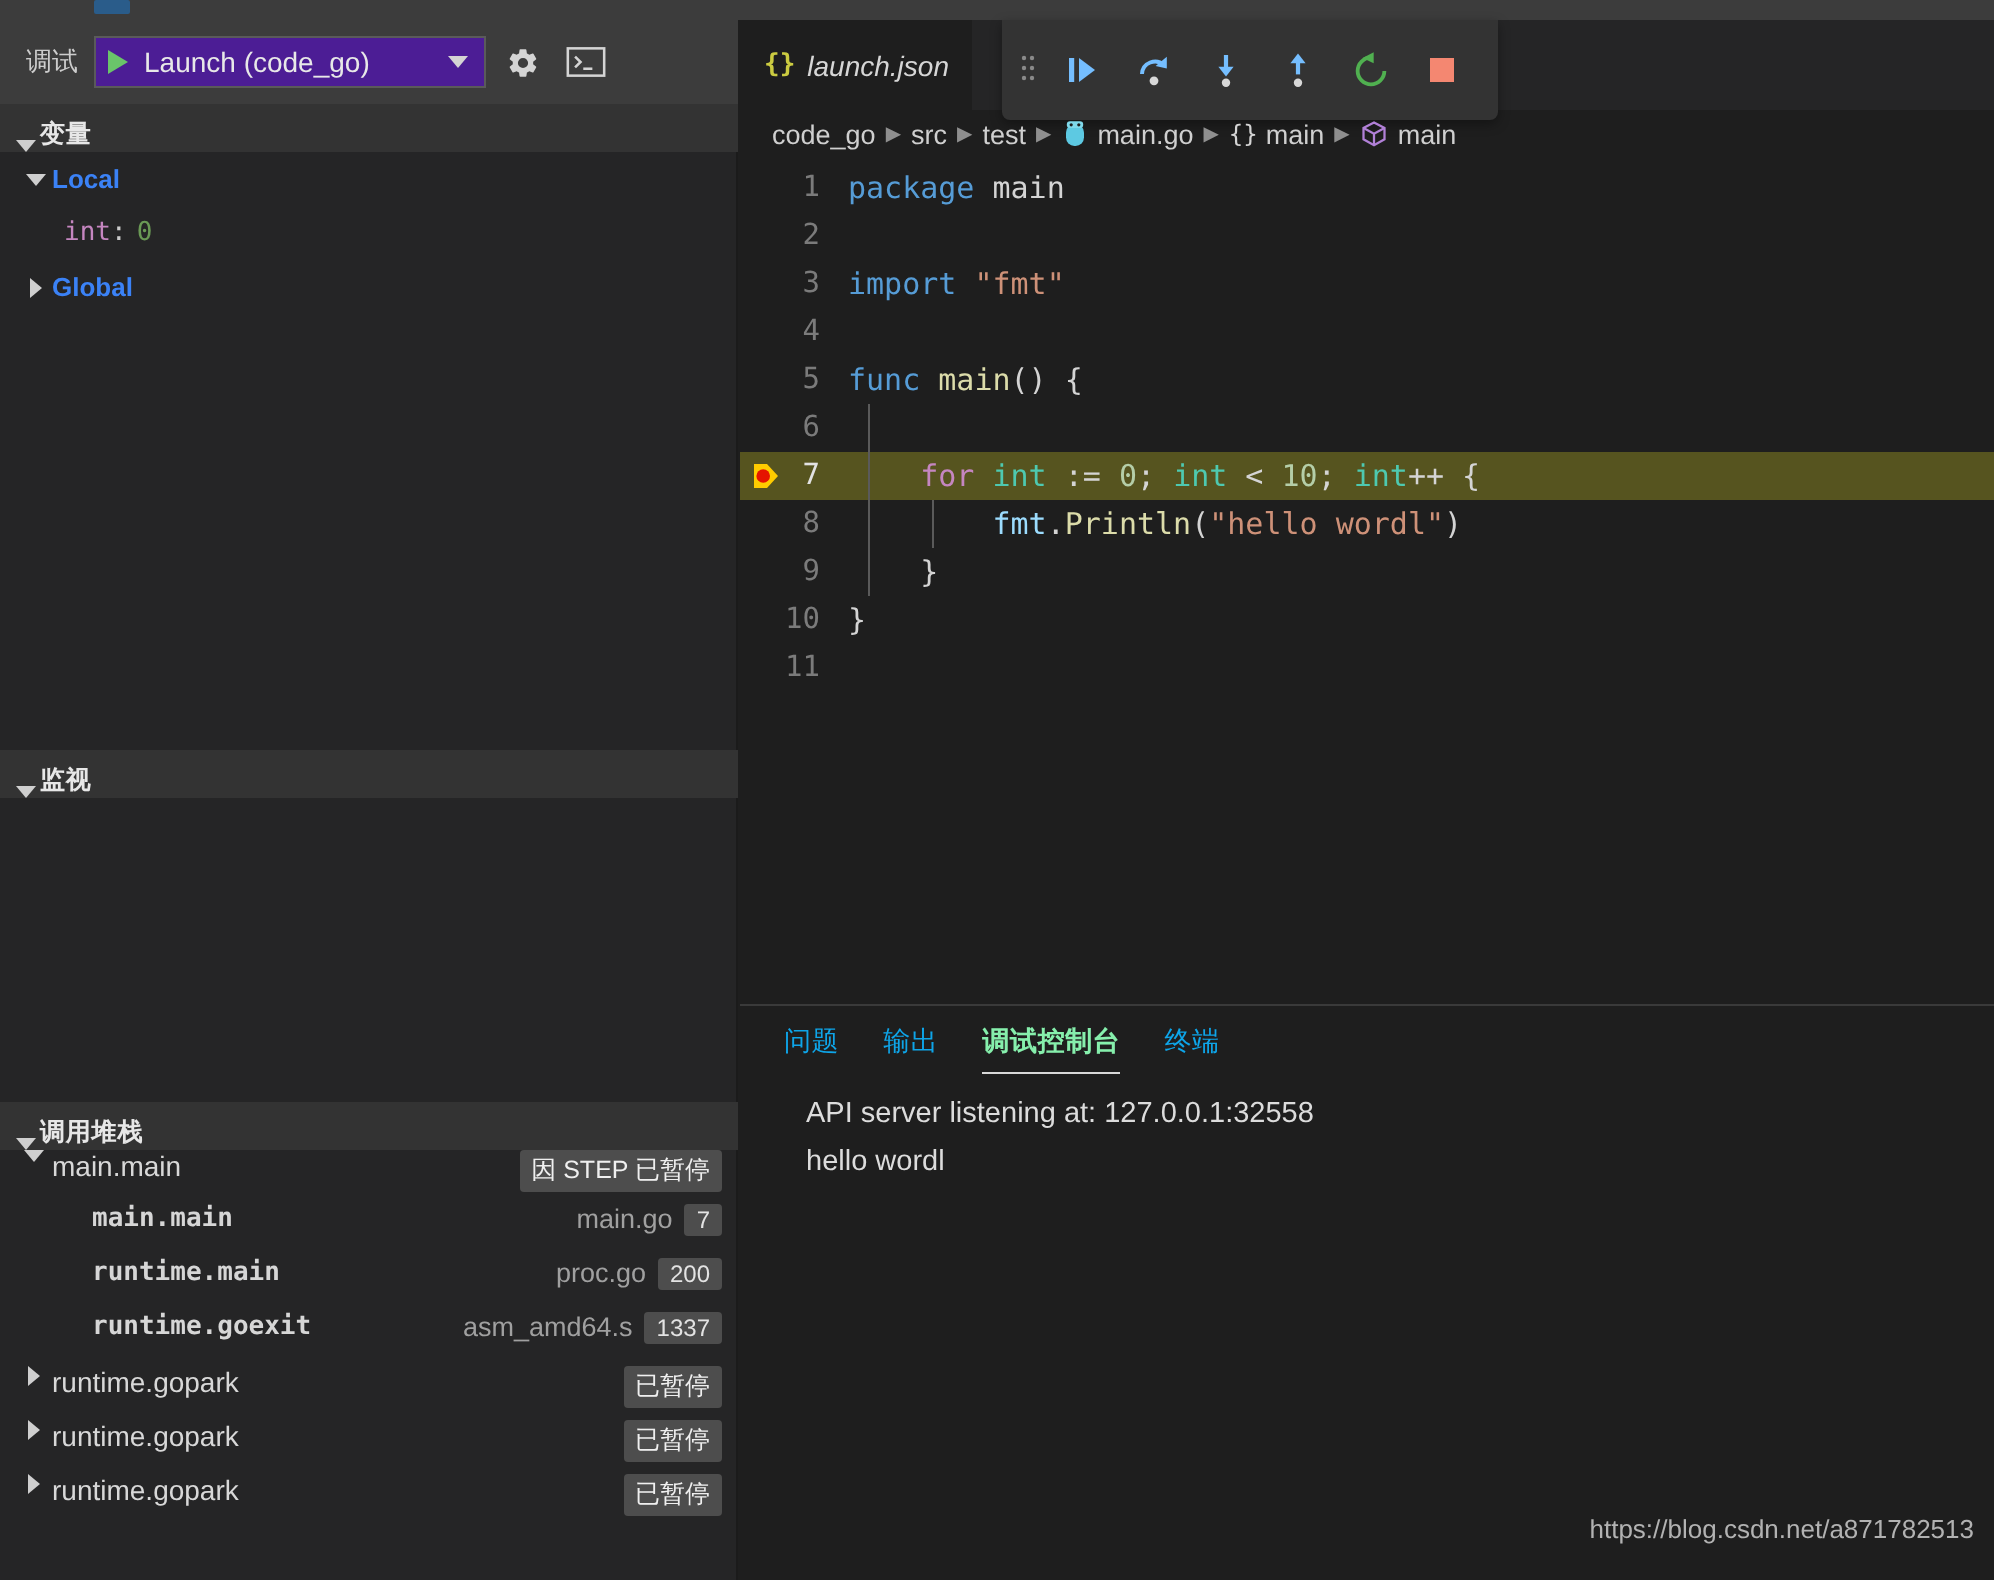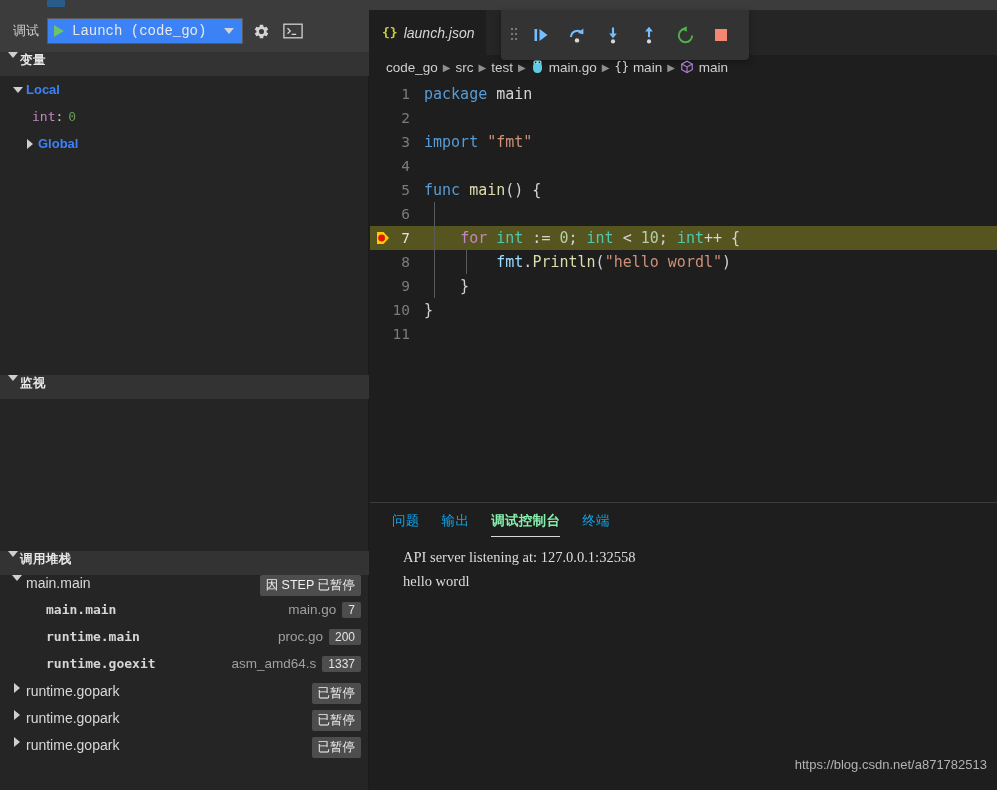--- a/index.html
+++ b/index.html
@@ -34,22 +34,22 @@
     position: absolute; left: 0; top: 0; width: 369px; height: 42px;
     background: #3c3c3c;
     display: flex; align-items: center; padding: 0 8px;
   }
   .debug-bar-label {
     color: #cccccc; font-size: 13px; margin: 0 8px 0 5px; white-space: nowrap;
   }
   .config-select {
     display: flex; align-items: center;
     height: 26px; min-width: 196px;
-    background: #3b82f6; border: 1px solid #5a5a5a;
-    padding: 0 4px 0 6px; cursor: pointer; font-family: Liberation Mono, monospace;
+    background: #4c1d95; border: 1px solid #5a5a5a;
+    padding: 0 4px 0 6px; cursor: pointer;
   }
   .play-tri {
     width: 0; height: 0;
     border-left: 10px solid #6ac46a;
     border-top: 6px solid transparent;
     border-bottom: 6px solid transparent;
     margin-right: 8px;
   }
   .config-name {
     color: #e8e8e8; font-size: 14px; flex: 1; white-space: nowrap;
@@ -62,21 +62,21 @@
   }
   .bar-icon-btn {
     width: 28px; height: 28px; display: flex; align-items: center;
     justify-content: center; cursor: pointer; margin-left: 4px;
   }
 
   
   .sec-header {
     position: absolute; left: 0; width: 369px; height: 24px;
     background: #333333;
-    display: flex; align-items: flex-start; padding-left: 6px;
+    display: flex; align-items: flex-end; padding-left: 6px;
   }
   .sec-header .tw {
     width: 14px; display: flex; align-items: center; justify-content: center;
   }
   .sec-title {
     color: #e7e7e7; font-size: 12.5px; font-weight: bold;
     letter-spacing: .4px;
   }
   .tw-down {
     width: 0; height: 0;
@@ -219,21 +219,21 @@
     margin-right: 22px; cursor: pointer;
     color: #0ea5e9; font-size: 13.5px; letter-spacing: .3px;
   }
   .ptab.active { color: #86efac; font-weight: bold; }
   .ptab.active::after {
     content: ""; position: absolute; left: 0; right: 0; bottom: 2px;
     height: 1px; background: #d8d8d8;
   }
   .console-out {
     padding: 6px 0 0 33px;
-    font-family: Liberation Serif, serif; font-size: 14.5px;
+    font-family: Liberation Sans, sans-serif; font-size: 14.5px;
     color: #dcdcdc; line-height: 24px; white-space: pre;
   }
 
   
   .watermark {
     position: absolute; right: 10px; bottom: 18px;
     color: #bfbfbf; font-size: 13px; opacity: .92;
   }
 </style>
 </head>
@@ -279,21 +279,21 @@
           <span class="tw">
             <span class="tw-down"></span>
           </span>
           <span class="var-scope">Local</span>
         </div>
         <div class="var-row" style="padding-left: 32px;">
           <span class="var-name">int</span>
           <span class="var-colon">:</span>
           <span class="var-val">0</span>
         </div>
-        <div class="var-row" style="padding-left: 22px;">
+        <div class="var-row" style="padding-left: 10px;">
           <span class="tw">
             <span class="tw-right"></span>
           </span>
           <span class="var-scope">Global</span>
         </div>
       </div>
 
     <div class="sec-header" style="top:365px;">
       <span class="tw">
           <span class="tw-down"></span>

